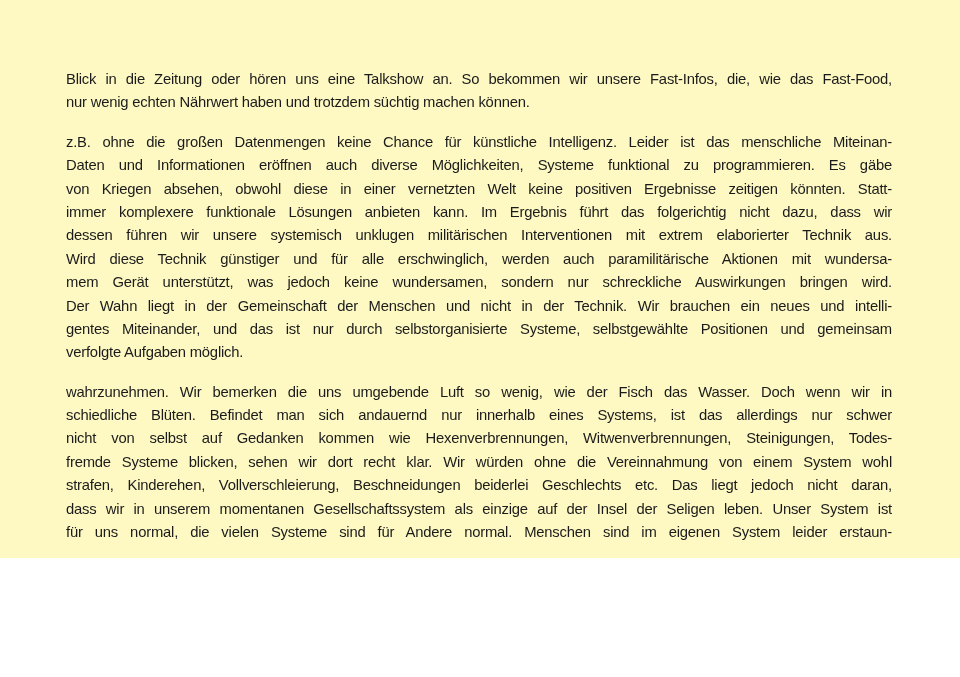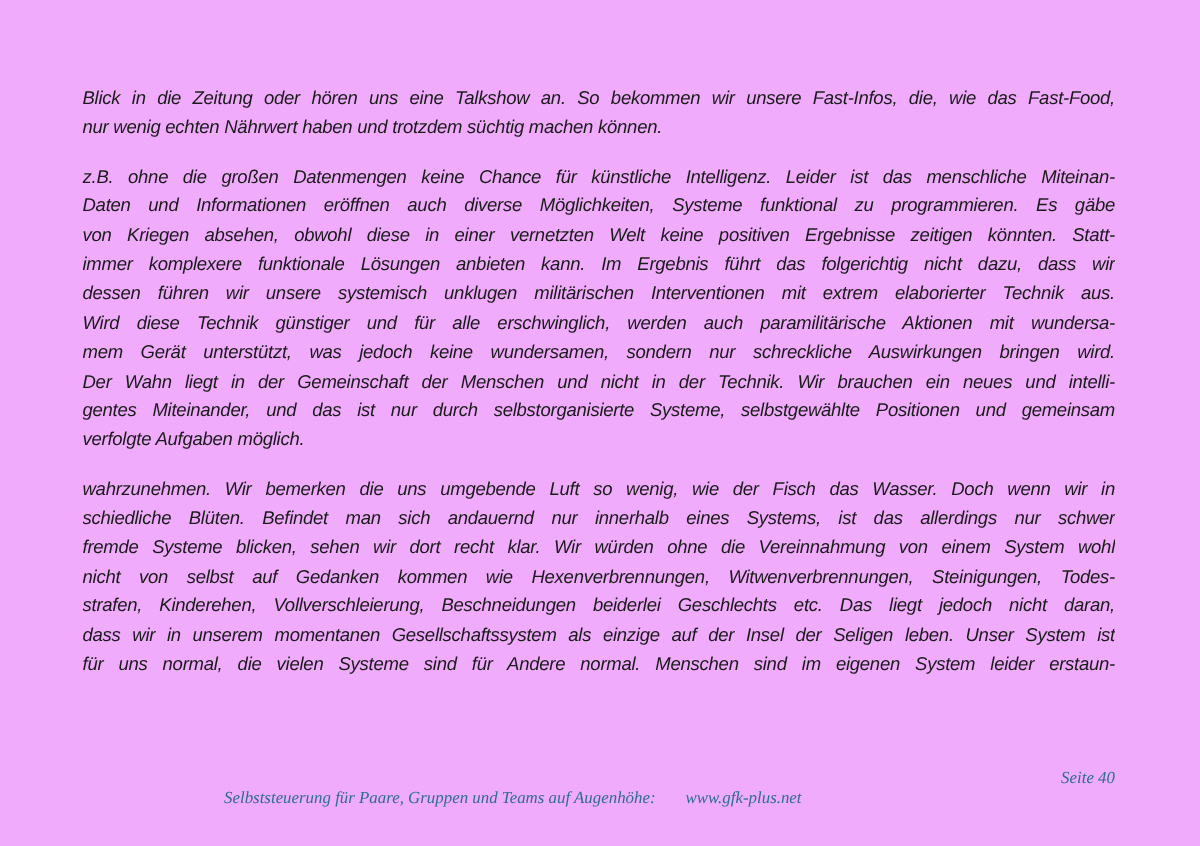--- a/index.html
+++ b/index.html
@@ -1,23 +1,22 @@
 <!DOCTYPE html>
 <html><head>
 <meta charset="utf-8">
 <style>
   html, body { margin: 0; padding: 0; background: #ffffff; }
   .page {
     position: relative;
     width: 960px;
-    height: 677px;
-    background: #f0abfc;
+    height: 558px;
+    background: #fef9c3;
     overflow: hidden;
     font-family: "Liberation Sans", sans-serif;
-    font-style: italic;
   }
   .content {
     position: absolute;
     left: 66px;
     top: 68px;
     width: 826px;
     color: #1b1b1b;
     font-size: 14.8px;
     line-height: 23.4px;
     letter-spacing: -0.2px;
@@ -73,22 +72,22 @@
       <div class="line">Wird diese Technik günstiger und für alle erschwinglich, werden auch paramilitärische Aktionen mit wundersa-</div>
       <div class="line">mem Gerät unterstützt, was jedoch keine wundersamen, sondern nur schreckliche Auswirkungen bringen wird.</div>
       <div class="line">Der Wahn liegt in der Gemeinschaft der Menschen und nicht in der Technik. Wir brauchen ein neues und intelli-</div>
       <div class="line">gentes Miteinander, und das ist nur durch selbstorganisierte Systeme, selbstgewählte Positionen und gemeinsam</div>
       <div class="line natural">verfolgte Aufgaben möglich.</div>
     </div>
 
     <div class="para">
       <div class="line">wahrzunehmen. Wir bemerken die uns umgebende Luft so wenig, wie der Fisch das Wasser. Doch wenn wir in</div>
       <div class="line">schiedliche Blüten. Befindet man sich andauernd nur innerhalb eines Systems, ist das allerdings nur schwer</div>
+      <div class="line">nicht von selbst auf Gedanken kommen wie Hexenverbrennungen, Witwenverbrennungen, Steinigungen, Todes-</div>
       <div class="line">fremde Systeme blicken, sehen wir dort recht klar. Wir würden ohne die Vereinnahmung von einem System wohl</div>
-      <div class="line">nicht von selbst auf Gedanken kommen wie Hexenverbrennungen, Witwenverbrennungen, Steinigungen, Todes-</div>
       <div class="line">strafen, Kinderehen, Vollverschleierung, Beschneidungen beiderlei Geschlechts etc. Das liegt jedoch nicht daran,</div>
       <div class="line">dass wir in unserem momentanen Gesellschaftssystem als einzige auf der Insel der Seligen leben. Unser System ist</div>
       <div class="line">für uns normal, die vielen Systeme sind für Andere normal. Menschen sind im eigenen System leider erstaun-</div>
     </div>
 
   </div>
 
   <div class="footer">
     <div class="footer-left">
       <span>Selbststeuerung für Paare, Gruppen und Teams auf Augenhöhe:</span><span class="footer-url">www.gfk-plus.net</span>

